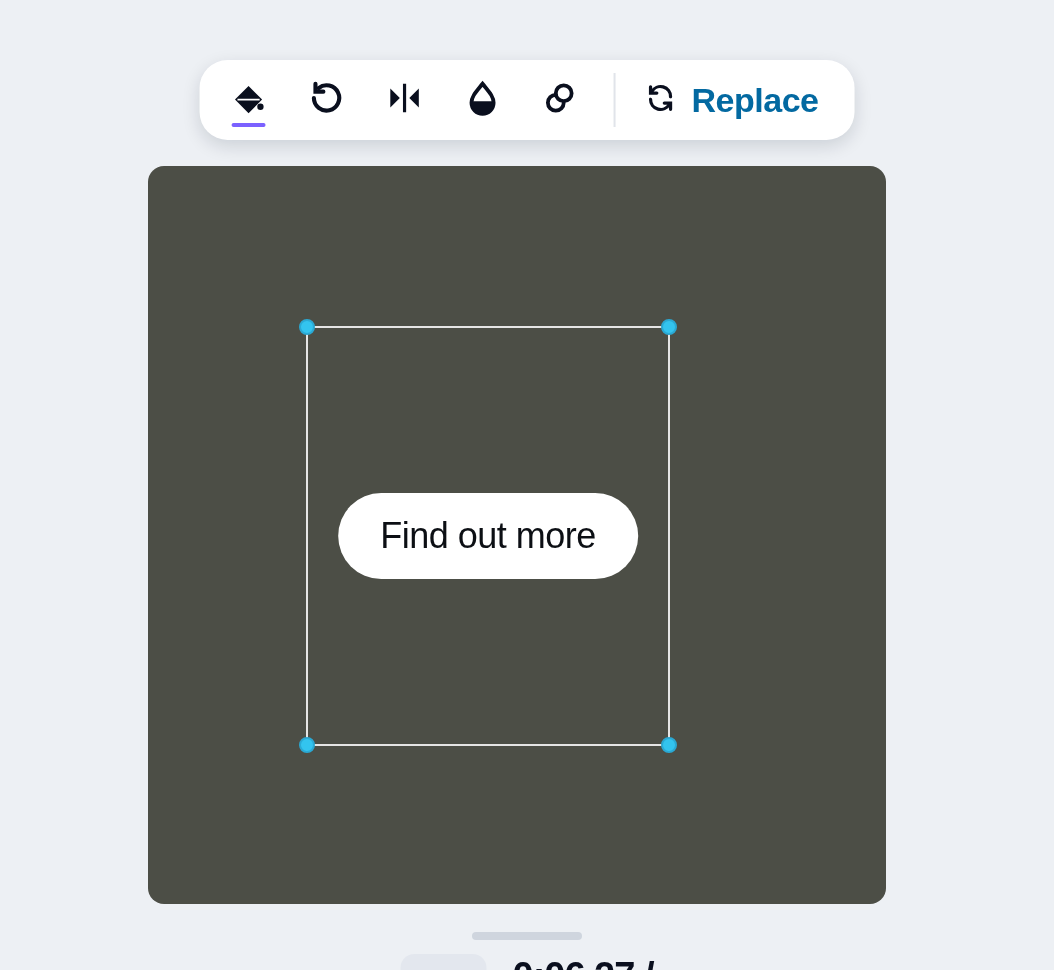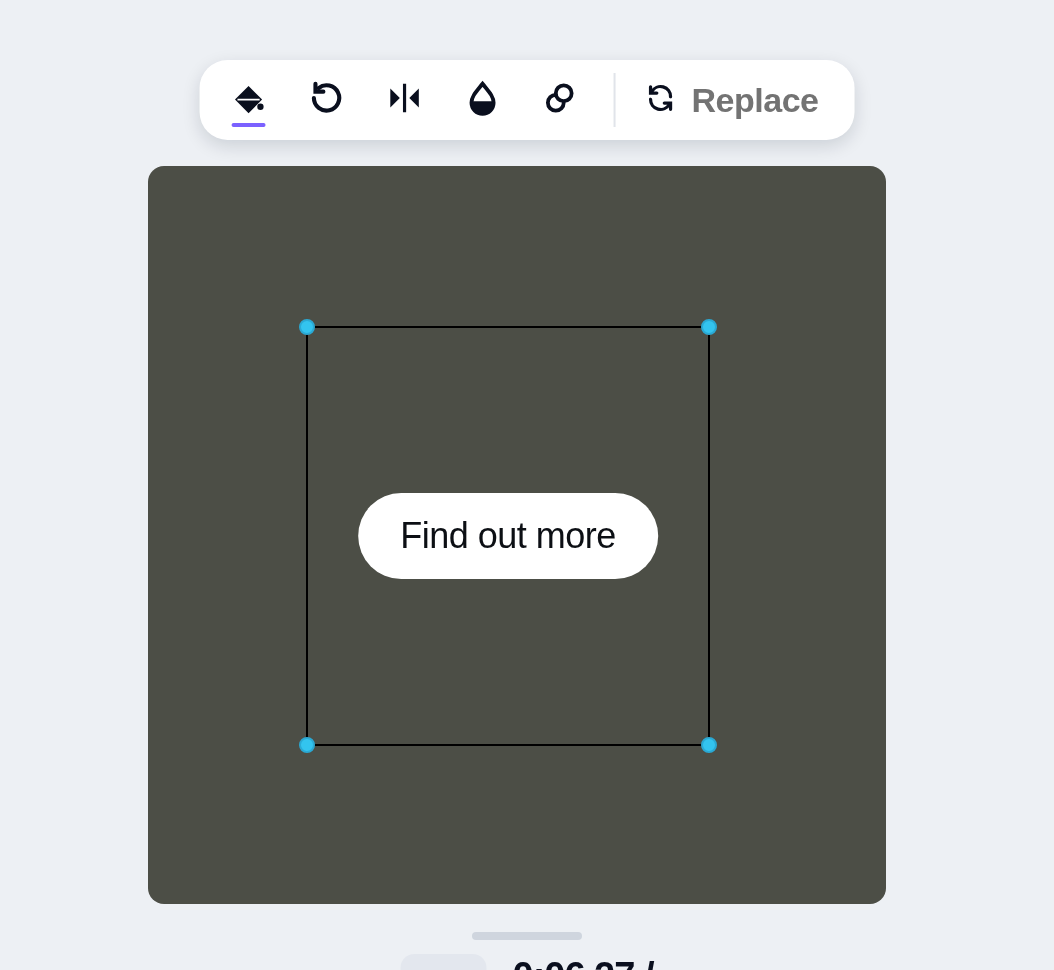--- a/index.html
+++ b/index.html
@@ -56,41 +56,41 @@
   }
   .replace-btn {
     display: flex; align-items: center; gap: 16px;
     cursor: pointer;
     padding: 0 6px;
   }
   .replace-btn svg { width: 30px; height: 30px; }
   .replace-label {
     font-size: 34px;
     font-weight: 800;
-    color: #737373;
+    color: #0369a1;
     letter-spacing: -0.5px;
   }
 
   
   .canvas {
     position: absolute;
     top: 166px;
     left: 148px;
     width: 738px;
     height: 738px;
     background: #4c4e46;
     border-radius: 16px;
   }
   .selection {
     position: absolute;
     top: 160px;
     left: 158px;
-    width: 404px;
+    width: 364px;
     height: 420px;
-    border: 2px solid #000000;
+    border: 2px solid #e5e5e5;
   }
   .handle {
     position: absolute;
     width: 16px; height: 16px;
     background: #33c4ef;
     border: 2px solid #2aa9d4;
     border-radius: 50%;
   }
   .handle.tl { top: -9px; left: -9px; }
   .handle.tr { top: -9px; right: -9px; }

